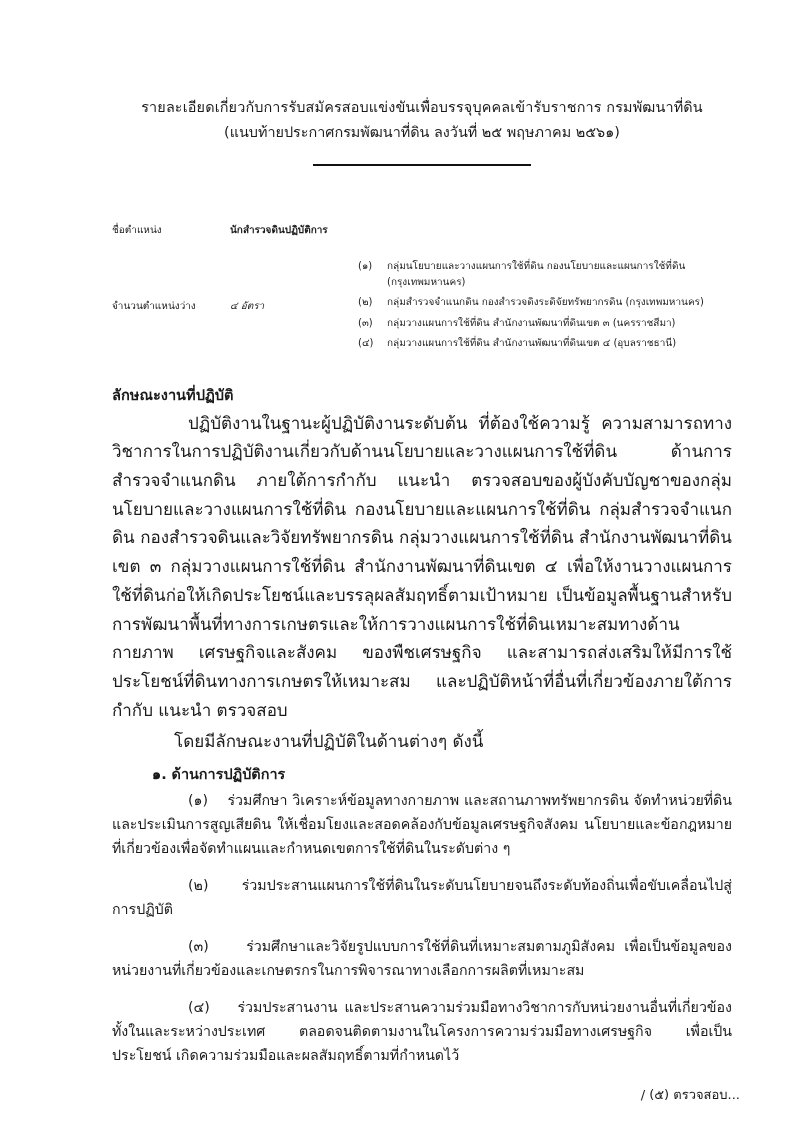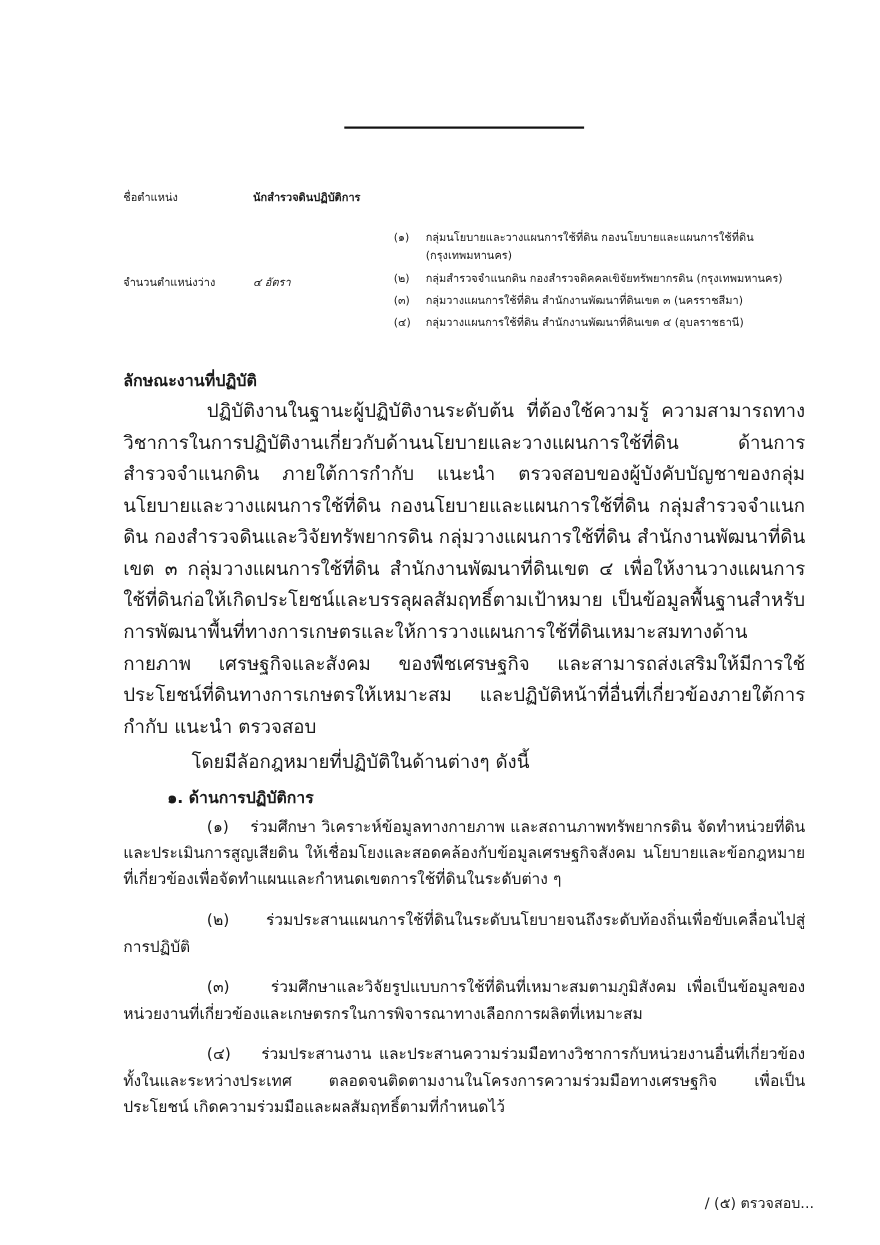--- a/index.html
+++ b/index.html
@@ -165,20 +165,24 @@
     line-height: 1.5;
   }
 </style>
 </head>
 <body>
 
 <div class="page">
 
   <div class="page-body">
 
+    <div class="title-block">
+      <div class="title-line">รายละเอียดเกี่ยวกับการรับสมัครสอบแข่งขันเพื่อบรรจุบุคคลเข้ารับราชการ กรมพัฒนาที่ดิน</div>
+      <div class="title-line-2">(แนบท้ายประกาศกรมพัฒนาที่ดิน ลงวันที่  ๒๕   พฤษภาคม ๒๕๖๑)</div>
+    </div>
 
     <div class="rule-wrap">
       <span class="rule"></span>
     </div>
 
     <div class="field-row row-position">
       <div class="field-label">ชื่อตำแหน่ง</div>
       <div class="field-value">นักสำรวจดินปฏิบัติการ</div>
     </div>
 
@@ -187,41 +191,41 @@
       <div class="vacancy-count">๔ อัตรา</div>
       <div class="vacancy-list">
 
         <div class="vac-item">
           <div class="vac-num">(๑)</div>
           <div class="vac-text">กลุ่มนโยบายและวางแผนการใช้ที่ดิน กองนโยบายและแผนการใช้ที่ดิน (กรุงเทพมหานคร)</div>
         </div>
 
         <div class="vac-item">
           <div class="vac-num">(๒)</div>
-          <div class="vac-text">กลุ่มสำรวจจำแนกดิน กองสำรวจดิคคลเขิจัยทรัพยากรดิน (กรุงเทพมหานคร)</div>
+          <div class="vac-text">กลุ่มสำรวจจำแนกดิน กองสำรวจดิงระดิจัยทรัพยากรดิน (กรุงเทพมหานคร)</div>
         </div>
 
         <div class="vac-item">
           <div class="vac-num">(๓)</div>
           <div class="vac-text">กลุ่มวางแผนการใช้ที่ดิน สำนักงานพัฒนาที่ดินเขต ๓ (นครราชสีมา)</div>
         </div>
 
         <div class="vac-item">
           <div class="vac-num">(๔)</div>
           <div class="vac-text">กลุ่มวางแผนการใช้ที่ดิน สำนักงานพัฒนาที่ดินเขต ๔ (อุบลราชธานี)</div>
         </div>
 
       </div>
     </div>
 
     <div class="section-heading">ลักษณะงานที่ปฏิบัติ</div>
 
     <div class="body-para indent-lg">ปฏิบัติงานในฐานะผู้ปฏิบัติงานระดับต้น  ที่ต้องใช้ความรู้  ความสามารถทางวิชาการในการปฏิบัติงานเกี่ยวกับด้านนโยบายและวางแผนการใช้ที่ดิน ด้านการสำรวจจำแนกดิน ภายใต้การกำกับ แนะนำ ตรวจสอบของผู้บังคับบัญชาของกลุ่มนโยบายและวางแผนการใช้ที่ดิน    กองนโยบายและแผนการใช้ที่ดิน กลุ่มสำรวจจำแนกดิน กองสำรวจดินและวิจัยทรัพยากรดิน กลุ่มวางแผนการใช้ที่ดิน สำนักงานพัฒนาที่ดินเขต ๓ กลุ่มวางแผนการใช้ที่ดิน  สำนักงานพัฒนาที่ดินเขต  ๔  เพื่อให้งานวางแผนการใช้ที่ดินก่อให้เกิดประโยชน์และบรรลุผลสัมฤทธิ์ตามเป้าหมาย เป็นข้อมูลพื้นฐานสำหรับการพัฒนาพื้นที่ทางการเกษตรและให้การวางแผนการใช้ที่ดินเหมาะสมทางด้านกายภาพ เศรษฐกิจและสังคม ของพืชเศรษฐกิจ และสามารถส่งเสริมให้มีการใช้ประโยชน์ที่ดินทางการเกษตรให้เหมาะสม   และปฏิบัติหน้าที่อื่นที่เกี่ยวข้องภายใต้การกำกับ  แนะนำ ตรวจสอบ</div>
 
-    <div class="body-para indent-md para-spaced">โดยมีลัอกฎหมายที่ปฏิบัติในด้านต่างๆ ดังนี้</div>
+    <div class="body-para indent-md para-spaced">โดยมีลักษณะงานที่ปฏิบัติในด้านต่างๆ ดังนี้</div>
 
     <div class="subsection-heading">๑.  ด้านการปฏิบัติการ</div>
 
     <div class="duty-item">
       <span>(๑)</span>
       <span>&nbsp;&nbsp;</span>
       <span>ร่วมศึกษา  วิเคราะห์ข้อมูลทางกายภาพ  และสถานภาพทรัพยากรดิน จัดทำหน่วยที่ดินและประเมินการสูญเสียดิน ให้เชื่อมโยงและสอดคล้องกับข้อมูลเศรษฐกิจสังคม นโยบายและข้อกฎหมายที่เกี่ยวข้องเพื่อจัดทำแผนและกำหนดเขตการใช้ที่ดินในระดับต่าง ๆ</span>
     </div>
 
     <div class="duty-item duty-gap">

